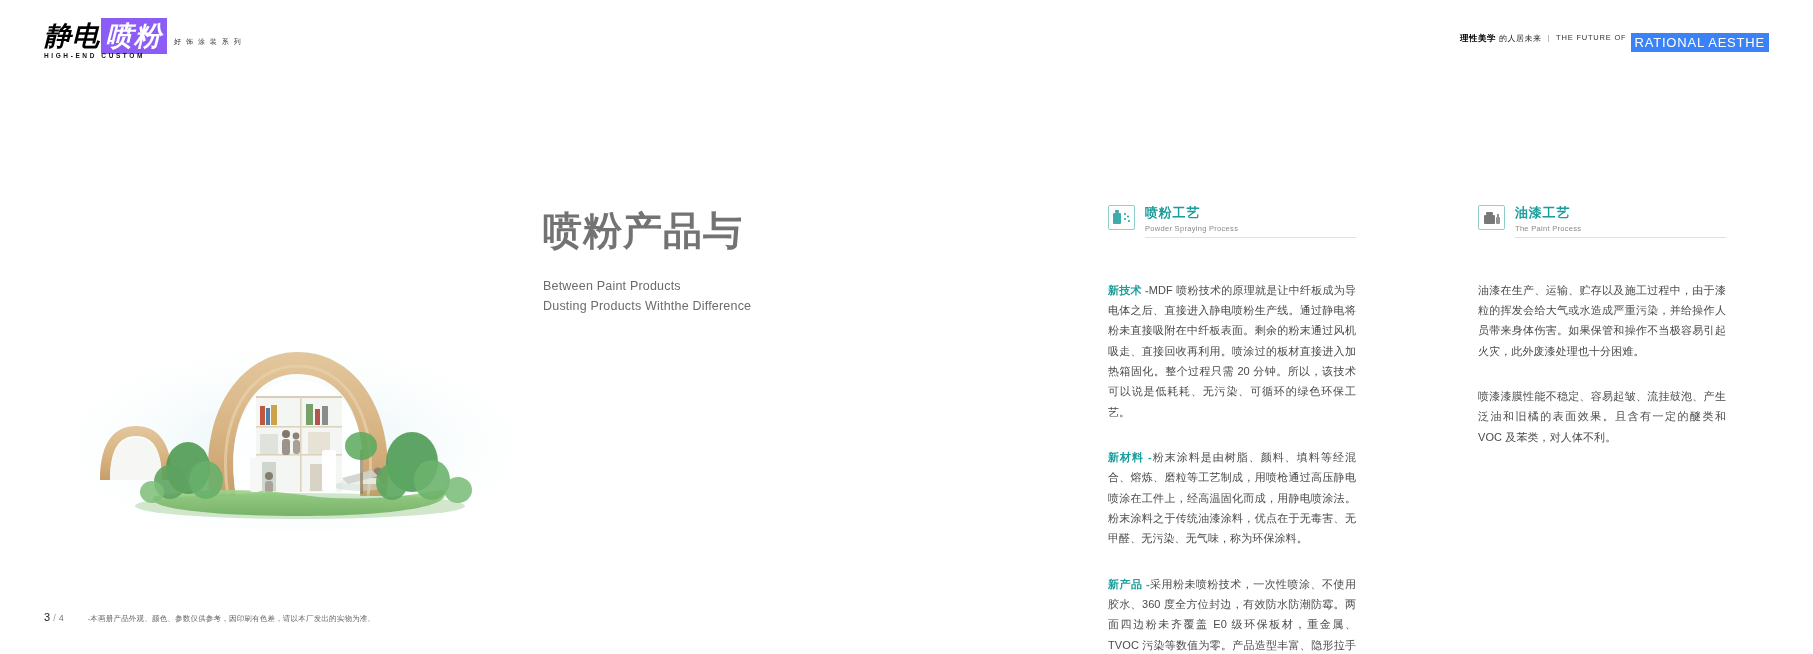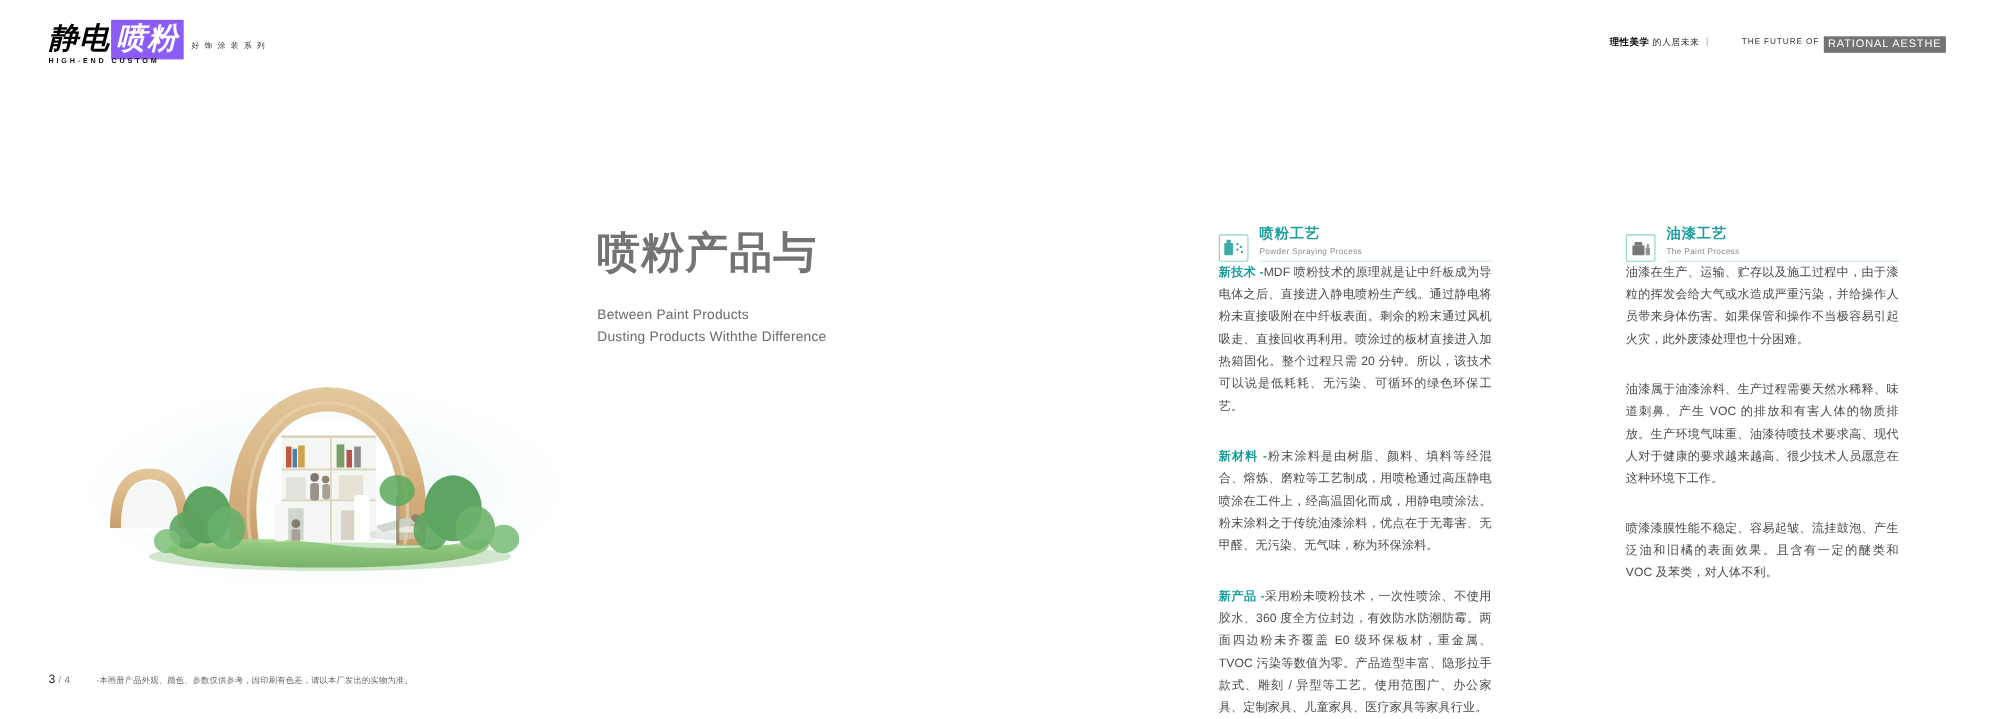--- a/index.html
+++ b/index.html
@@ -63,24 +63,24 @@
     right: 44px; top: 33px;
     display: flex;
     align-items: flex-start;
     font-size: 8px;
     letter-spacing: .5px;
     white-space: nowrap;
   }
   .hr-cn-strong { font-weight: bold; color: #000; font-size: 8.5px; }
   .hr-cn { color: #222; margin-left: 3px; }
   .hr-divider { color: #999; margin: 0 6px; }
-  .hr-en { color: #333; font-size: 7.5px; letter-spacing: .8px; margin-left: 24px; }
+  .hr-en { color: #333; font-size: 7.5px; letter-spacing: .8px; }
   .hr-en-box {
-    background: #737373; color: #fff;
-    font-size: 10px; letter-spacing: .8px;
+    background: #3b82f6; color: #fff;
+    font-size: 13px; letter-spacing: .8px;
     padding: 2px 4px; margin-left: 4px;
   }
 
   
   .title-block {
     position: absolute;
     left: 543px; top: 205px;
     width: 420px;
   }
   .title-cn {
@@ -111,21 +111,22 @@
   .col {
     position: absolute;
     top: 205px;
     width: 248px;
   }
   .col-a { left: 1108px; }
   .col-b { left: 1478px; }
 
   .col-head {
     display: flex;
-    align-items: flex-end;
+    align-items: flex-start;
+    margin-bottom: 42px;
   }
   .col-icon {
     width: 27px; height: 25px;
     border: 1px solid #8fd0cd;
     border-radius: 2px;
     margin-right: 10px;
     position: relative;
     flex: none;
     background: #fff;
   }
@@ -347,23 +348,20 @@
       <div class="col-title-cn">油漆工艺</div>
       <div class="col-title-en">The Paint Process</div>
       <div class="col-title-line"></div>
     </div>
   </div>
 
   <div class="para">
     <span>油漆在生产、运输、贮存以及施工过程中，由于漆粒的挥发会给大气或水造成严重污染，并给操作人员带来身体伤害。如果保管和操作不当极容易引起火灾，此外废漆处理也十分困难。</span>
   </div>
   <div class="para">
-    <span>油漆属于油漆涂料、生产过程需要天然水稀释、味道刺鼻、产生 VOC 的排放和有害人体的物质排放。生产环境气味重、油漆待喷技术要求高、现代人对于健康的要求越来越高、很少技术人员愿意在这种环境下工作。</span>
-  </div>
-  <div class="para">
     <span>喷漆漆膜性能不稳定、容易起皱、流挂鼓泡、产生泛油和旧橘的表面效果。且含有一定的醚类和 VOC 及苯类，对人体不利。</span>
   </div>
 </div>
 
 <div class="footer">
   <span class="pg-cur">3</span>
   <span class="pg-sep">/</span>
   <span class="pg-tot">4</span>
   <span class="footer-note">-本画册产品外观、颜色、参数仅供参考，因印刷有色差，请以本厂发出的实物为准。</span>
 </div>

